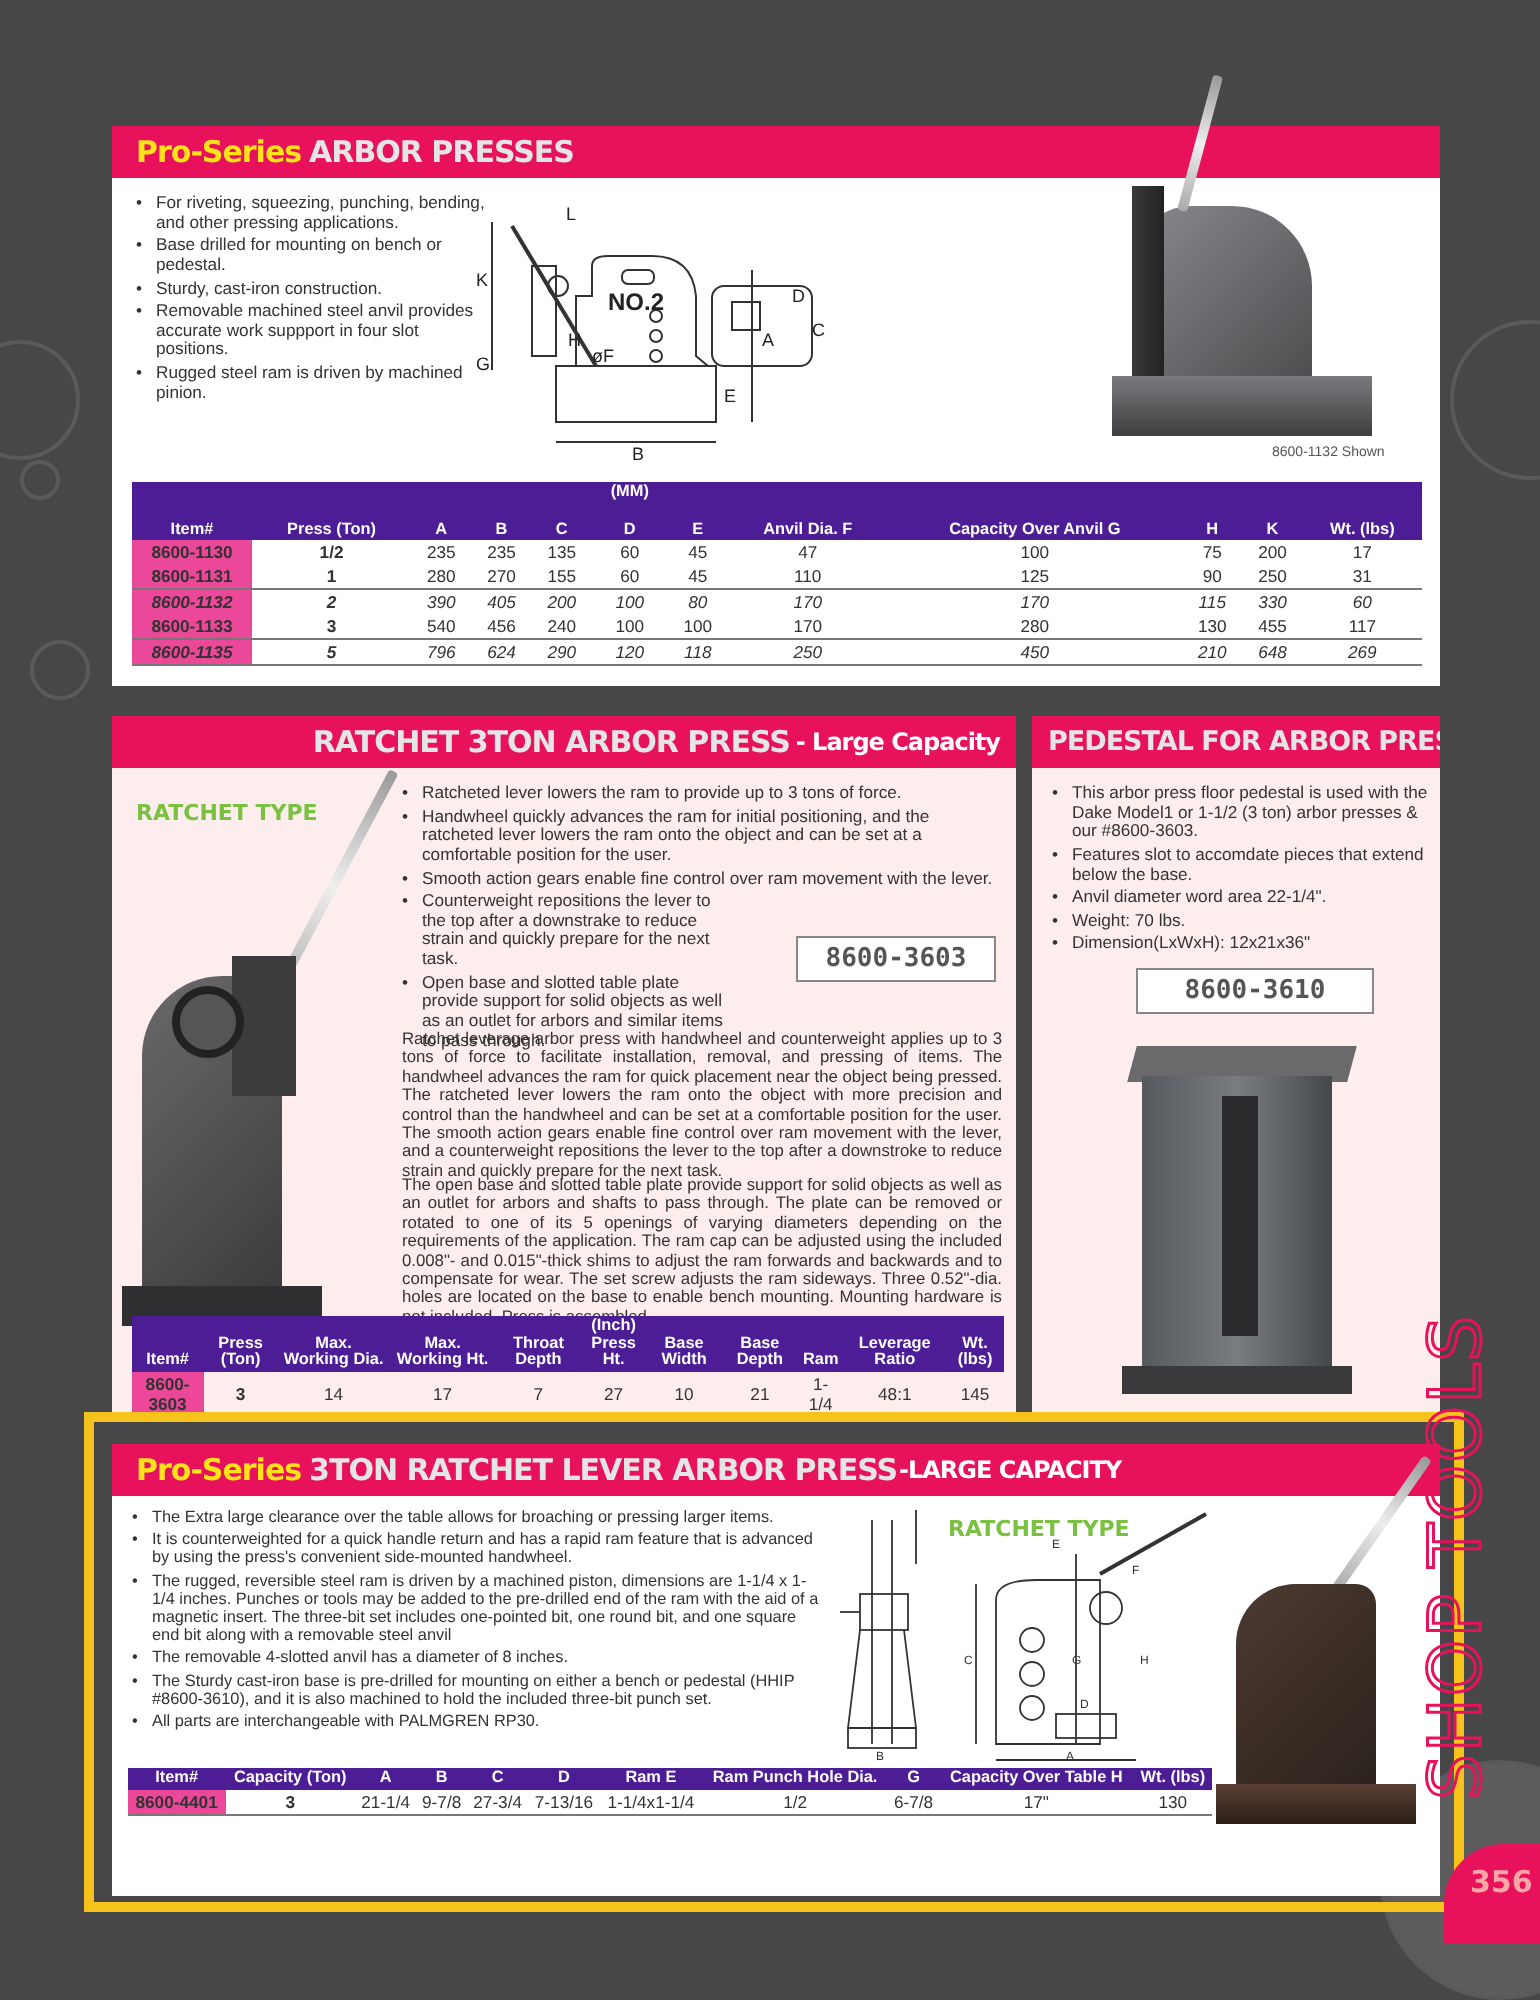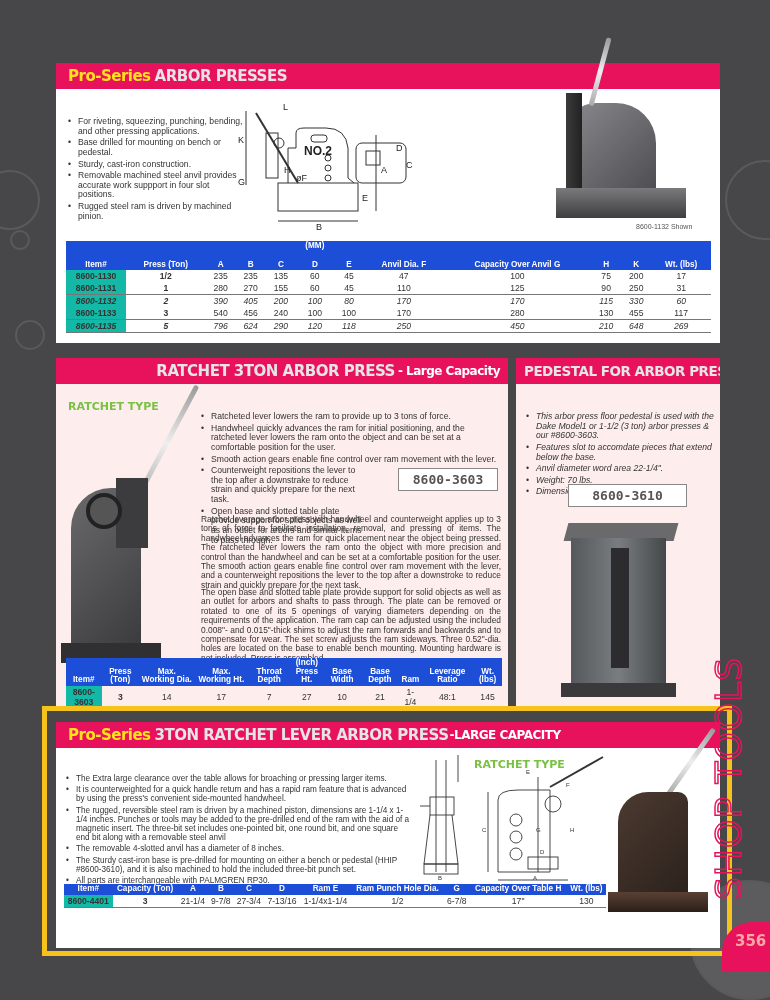--- a/index.html
+++ b/index.html
@@ -3,27 +3,27 @@
 <meta charset="utf-8">
 <style>
   * { box-sizing: border-box; margin: 0; padding: 0; }
   body { width: 770px; height: 1000px; background: #474749; font-family: "Liberation Sans", sans-serif; position: relative; overflow: hidden; }
   .bg-gear { position: absolute; border: 2px solid #5a5a5c; border-radius: 50%; }
   .panel { position: absolute; background: #fff; }
   .header { background: #e8125c; height: 26px; display: flex; align-items: center; padding-left: 12px; font-family: "DejaVu Sans", sans-serif; font-weight: bold; font-size: 15px; letter-spacing: -0.5px; white-space: nowrap; overflow: hidden; }
   .h-yellow { color: #ffe21a; margin-right: 4px; }
   .h-dark { color: #e5e5e5; }
   .h-white { color: #fff; font-size: 12px; margin-left: 3px; }
-  ul.bullets { list-style: none; font-size: 8.6px; line-height: 1.12; color: #333; margin-top: 20px; }
+  ul.bullets { list-style: none; font-size: 8.6px; line-height: 1.12; color: #333; }
   ul.bullets li { position: relative; padding-left: 12px; margin-bottom: 2px; }
   ul.bullets li::before { content: "•"; position: absolute; left: 2px; }
   table { border-collapse: collapse; width: 100%; font-size: 8.6px; color: #333; }
-  th { background: #1d4ed8; color: #fff; font-weight: bold; font-size: 8.2px; text-align: center; vertical-align: bottom; padding: 1px 2px; line-height: 1.05; }
+  th { background: #4c1d95; color: #fff; font-weight: bold; font-size: 8.2px; text-align: center; vertical-align: bottom; padding: 1px 2px; line-height: 1.05; }
   td { text-align: center; padding: 1px 2px; height: 12px; }
-  td.item { background: #14b8a6; font-weight: bold; }
+  td.item { background: #ec4899; font-weight: bold; }
   tr.sep td { border-top: 1px solid #777; font-style: italic; }
   tr.last td { border-bottom: 1px solid #777; }
   .code-box { border: 1.5px solid #888; background: #fff; color: #555; font-family: "DejaVu Sans Mono", monospace; font-weight: bold; font-size: 13px; text-align: center; padding: 3px 8px; }
   .ratchet-label { color: #7ac142; font-family: "DejaVu Sans", sans-serif; font-weight: bold; font-size: 11px; }
   .machine { position: absolute; background: linear-gradient(135deg,#6a6a6c,#3a3a3c); }
   .rod { position: absolute; background: linear-gradient(90deg,#aaa,#eee,#999); height: 5px; transform-origin: left center; border-radius: 2px; }
   .para { font-size: 8.4px; line-height: 1.12; color: #333; text-align: justify; }
 </style>
 </head>
 <body>
@@ -240,21 +240,21 @@
         </tr>
       </tbody>
     </table>
   </div>
 </section>
 
 <section class="panel" style="left:516px;top:358px;width:204px;height:348px;background:#fdeeed;">
   <div class="header" style="padding-left:8px;font-size:13.5px;">
     <span class="h-dark">PEDESTAL FOR ARBOR PRESS</span>
   </div>
-  <ul class="bullets" style="position:absolute;left:8px;top:34px;width:190px;font-style:italic;">
+  <ul class="bullets" style="position:absolute;left:8px;top:34px;width:190px;">
     <li>This arbor press floor pedestal is used with the Dake Model1 or 1-1/2 (3 ton) arbor presses &amp; our #8600-3603.</li>
     <li>Features slot to accomdate pieces that extend below the base.</li>
     <li>Anvil diameter word area 22-1/4".</li>
     <li>Weight: 70 lbs.</li>
     <li>Dimension(LxWxH): 12x21x36"</li>
   </ul>
   <div class="code-box" style="position:absolute;left:52px;top:126px;width:119px;">8600-3610</div>
   <div style="position:absolute;left:40px;top:160px;width:140px;height:180px;">
     <div style="position:absolute;left:10px;top:5px;width:110px;height:18px;background:#6a6a6c;transform:skewX(-15deg);"></div>
     <div class="machine" style="left:15px;top:20px;width:95px;height:150px;background:linear-gradient(90deg,#55585c,#7a7d80,#45484b);"></div>

